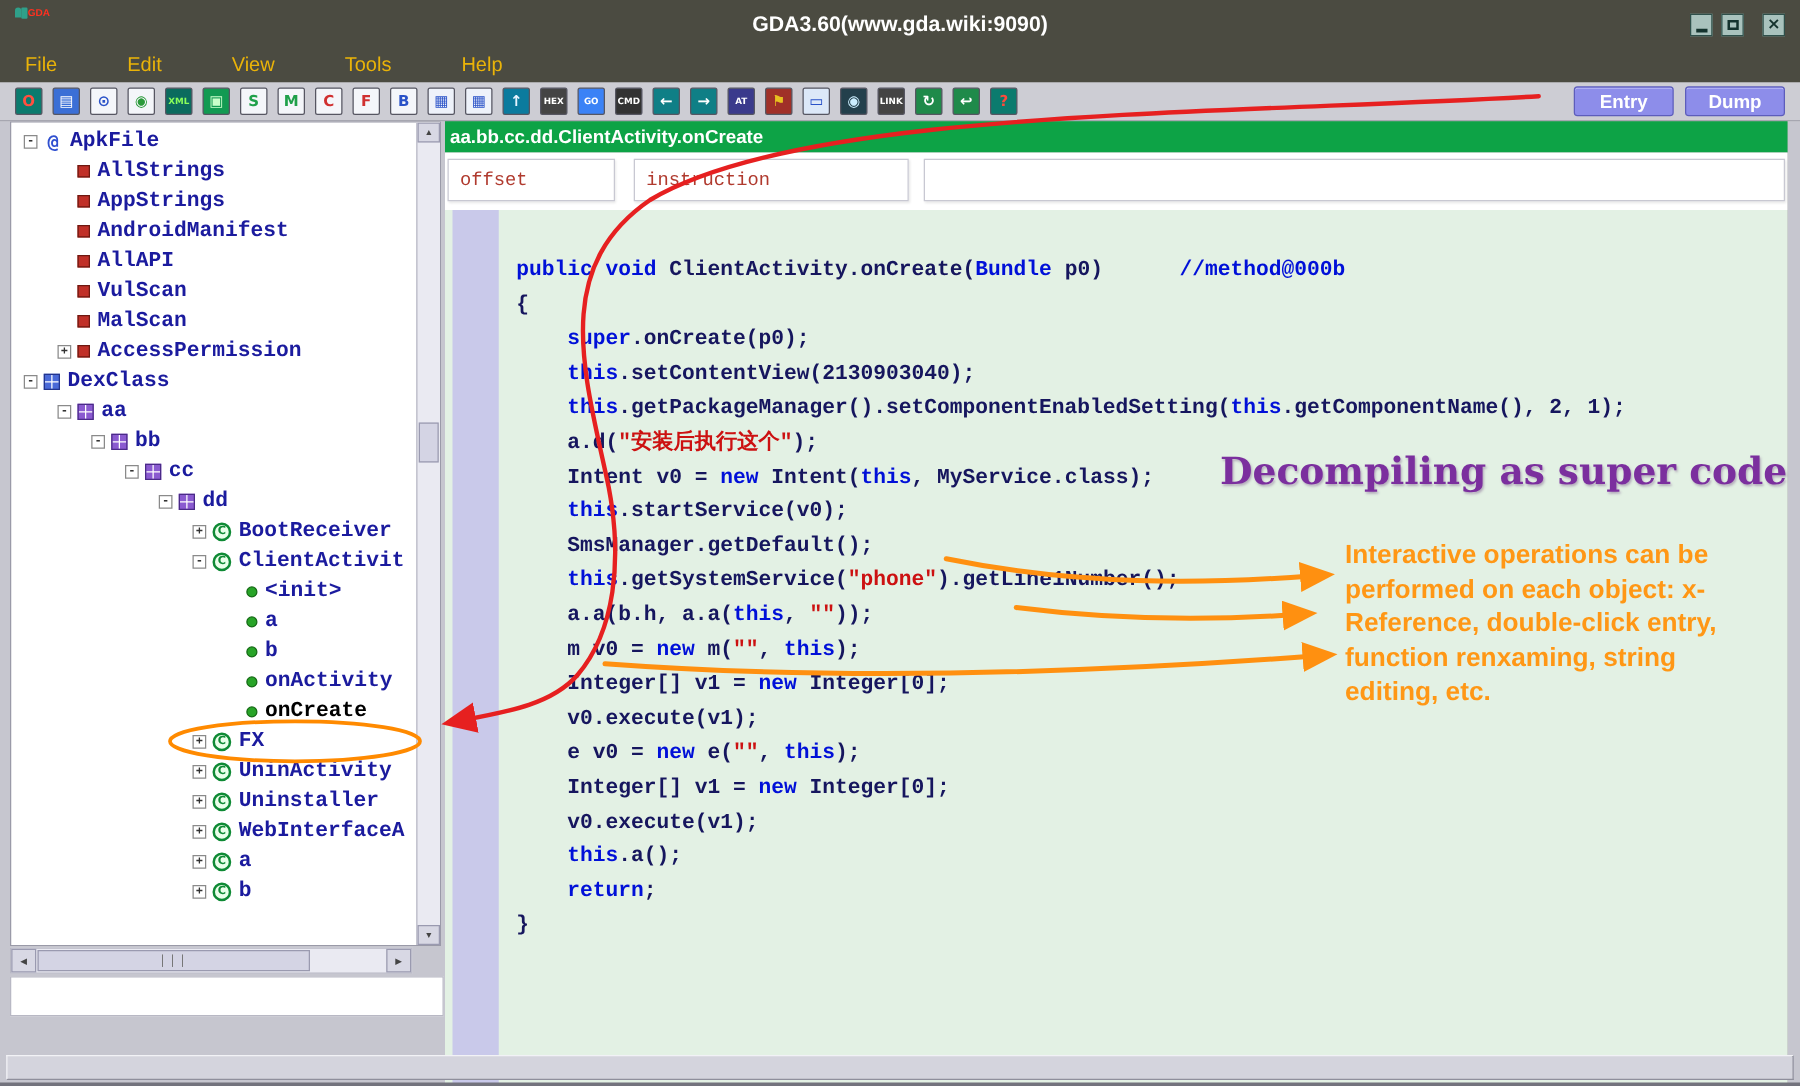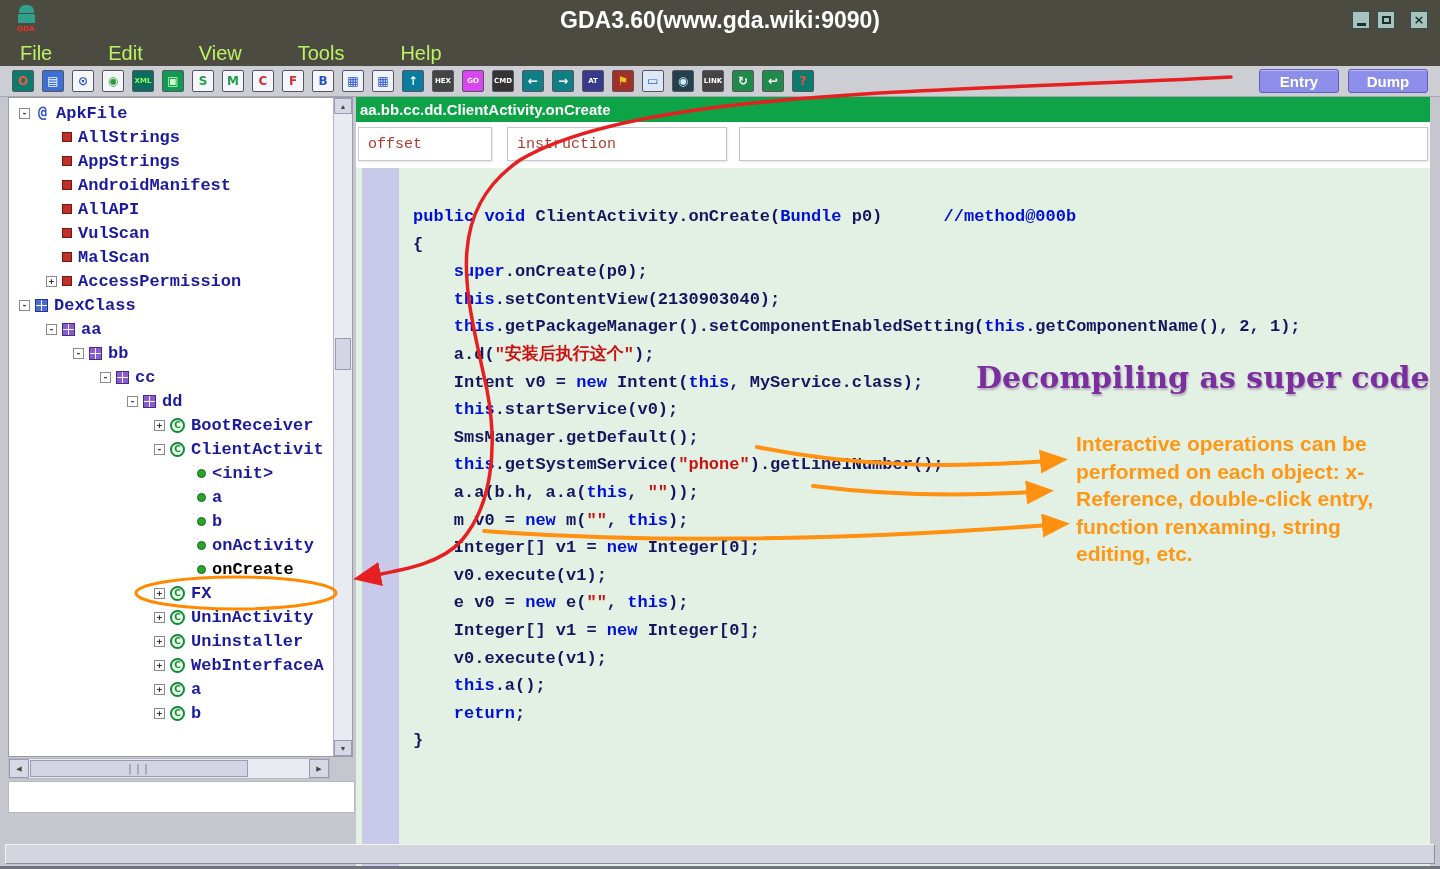--- a/index.html
+++ b/index.html
@@ -1,35 +1,35 @@
 <!DOCTYPE html>
 <html><head>
 <meta charset="utf-8">
 <style>
   * { margin:0; padding:0; box-sizing:border-box; }
   body { font-family:"Liberation Sans", sans-serif; background:#888; }
   .window { position:relative; width:1440px; height:869px; background:#c6c6cf; overflow:hidden; }
 
   
   .titlebar { position:absolute; left:0; top:0; width:1440px; height:40px; background:#4b4b41; }
-  .logo { position:absolute; left:12px; top:5px; width:28px; display:flex; flex-direction:column; align-items:center; }
+  .logo { position:absolute; left:12px; top:5px; width:28px; display:flex; flex-direction:row; align-items:center; }
   .robot-head { width:15px; height:8px; background:#2fa08a; border-radius:6px 6px 1px 1px; }
   .robot-body { width:17px; height:9px; background:#2fa08a; border-radius:1px; margin-top:1px; }
   .logo-text { color:#ff3020; font:bold 8px "Liberation Sans", sans-serif; margin-top:1px; }
-  .title { position:absolute; left:0; right:0; top:0; height:40px; line-height:40px; text-align:center; color:#ffffff; font-weight:bold; font-size:23px; }
+  .title { position:absolute; left:0; right:0; top:0; height:40px; line-height:40px; text-align:center; color:#ffffff; font-weight:bold; font-size:17px; }
   .win-controls { position:absolute; right:12px; top:11px; display:flex; gap:7px; }
   .win-btn { width:18px; height:18px; background:#a9c2bd; border:1px solid #2f504b; display:flex; align-items:center; justify-content:center; color:#14332e; }
   .win-btn.close { margin-left:8px; }
   .min-bar { width:9px; height:3px; background:#14332e; margin-top:8px; }
   .restore-box { width:9px; height:8px; border:2px solid #14332e; background:transparent; }
   .close-x { font:bold 13px "DejaVu Sans", sans-serif; line-height:14px; }
 
   
   .menubar { position:absolute; left:0; top:40px; width:1440px; height:26px; background:#4b4b41; display:flex; align-items:center; padding-left:20px; gap:56px; }
-  .menu-item { color:#bef264; font-size:20px; cursor:default; }
+  .menu-item { color:#eab308; font-size:16px; cursor:default; }
 
   
   .toolbar { position:absolute; left:0; top:66px; width:1440px; height:31px; background:#cdcdd4; border-bottom:1px solid #a6a6b0; }
   .tool-icons { position:absolute; left:12px; top:4px; display:flex; gap:8px; }
   .tool-icon { width:22px; height:22px; border:1px solid #565662; border-radius:2px; display:flex; align-items:center; justify-content:center; font:bold 12px "DejaVu Sans", sans-serif; }
   .tool-icon.small { font-size:7px; letter-spacing:0; }
   .tb-buttons { position:absolute; right:12px; top:3px; display:flex; gap:9px; }
   .tb-btn { width:80px; height:24px; background:#8d8dea; border:1px solid #5d5dbb; border-radius:3px; color:#ffffff; font-weight:bold; font-size:15px; display:flex; align-items:center; justify-content:center; box-shadow:inset 0 1px 0 #b9b9f6; }
 
   
@@ -136,21 +136,21 @@
         <div class="tool-icon" style="background: rgb(18, 154, 82); color: rgb(202, 255, 202);">▣</div>
         <div class="tool-icon" style="background: rgb(244, 246, 250); color: rgb(31, 160, 74);">S</div>
         <div class="tool-icon" style="background: rgb(244, 246, 250); color: rgb(31, 160, 74);">M</div>
         <div class="tool-icon" style="background: rgb(244, 246, 250); color: rgb(208, 48, 48);">C</div>
         <div class="tool-icon" style="background: rgb(244, 246, 250); color: rgb(208, 48, 48);">F</div>
         <div class="tool-icon" style="background: rgb(244, 246, 250); color: rgb(42, 82, 200);">B</div>
         <div class="tool-icon" style="background: rgb(238, 242, 250); color: rgb(42, 82, 200);">▦</div>
         <div class="tool-icon" style="background: rgb(238, 242, 250); color: rgb(42, 82, 200);">▦</div>
         <div class="tool-icon" style="background: rgb(11, 123, 158); color: rgb(232, 244, 255);">↑</div>
         <div class="tool-icon small" style="background: rgb(68, 68, 68); color: rgb(255, 255, 255);">HEX</div>
-        <div class="tool-icon small" style="background: #d946ef; color: rgb(255, 255, 255);">GO</div>
+        <div class="tool-icon small" style="background: #3b82f6; color: rgb(255, 255, 255);">GO</div>
         <div class="tool-icon small" style="background: rgb(51, 51, 51); color: rgb(255, 255, 255);">CMD</div>
         <div class="tool-icon" style="background: rgb(15, 127, 134); color: rgb(255, 255, 255);">←</div>
         <div class="tool-icon" style="background: rgb(15, 127, 134); color: rgb(255, 255, 255);">→</div>
         <div class="tool-icon small" style="background: rgb(58, 58, 140); color: rgb(255, 255, 255);">AT</div>
         <div class="tool-icon" style="background: rgb(160, 48, 40); color: rgb(232, 192, 32);">⚑</div>
         <div class="tool-icon" style="background: rgb(220, 232, 248); color: rgb(42, 82, 200);">▭</div>
         <div class="tool-icon" style="background: rgb(35, 64, 76); color: rgb(204, 238, 255);">◉</div>
         <div class="tool-icon small" style="background: rgb(68, 68, 68); color: rgb(255, 255, 255);">LINK</div>
         <div class="tool-icon" style="background: rgb(31, 138, 74); color: rgb(255, 255, 255);">↻</div>
         <div class="tool-icon" style="background: rgb(31, 138, 74); color: rgb(255, 255, 255);">↩</div>

